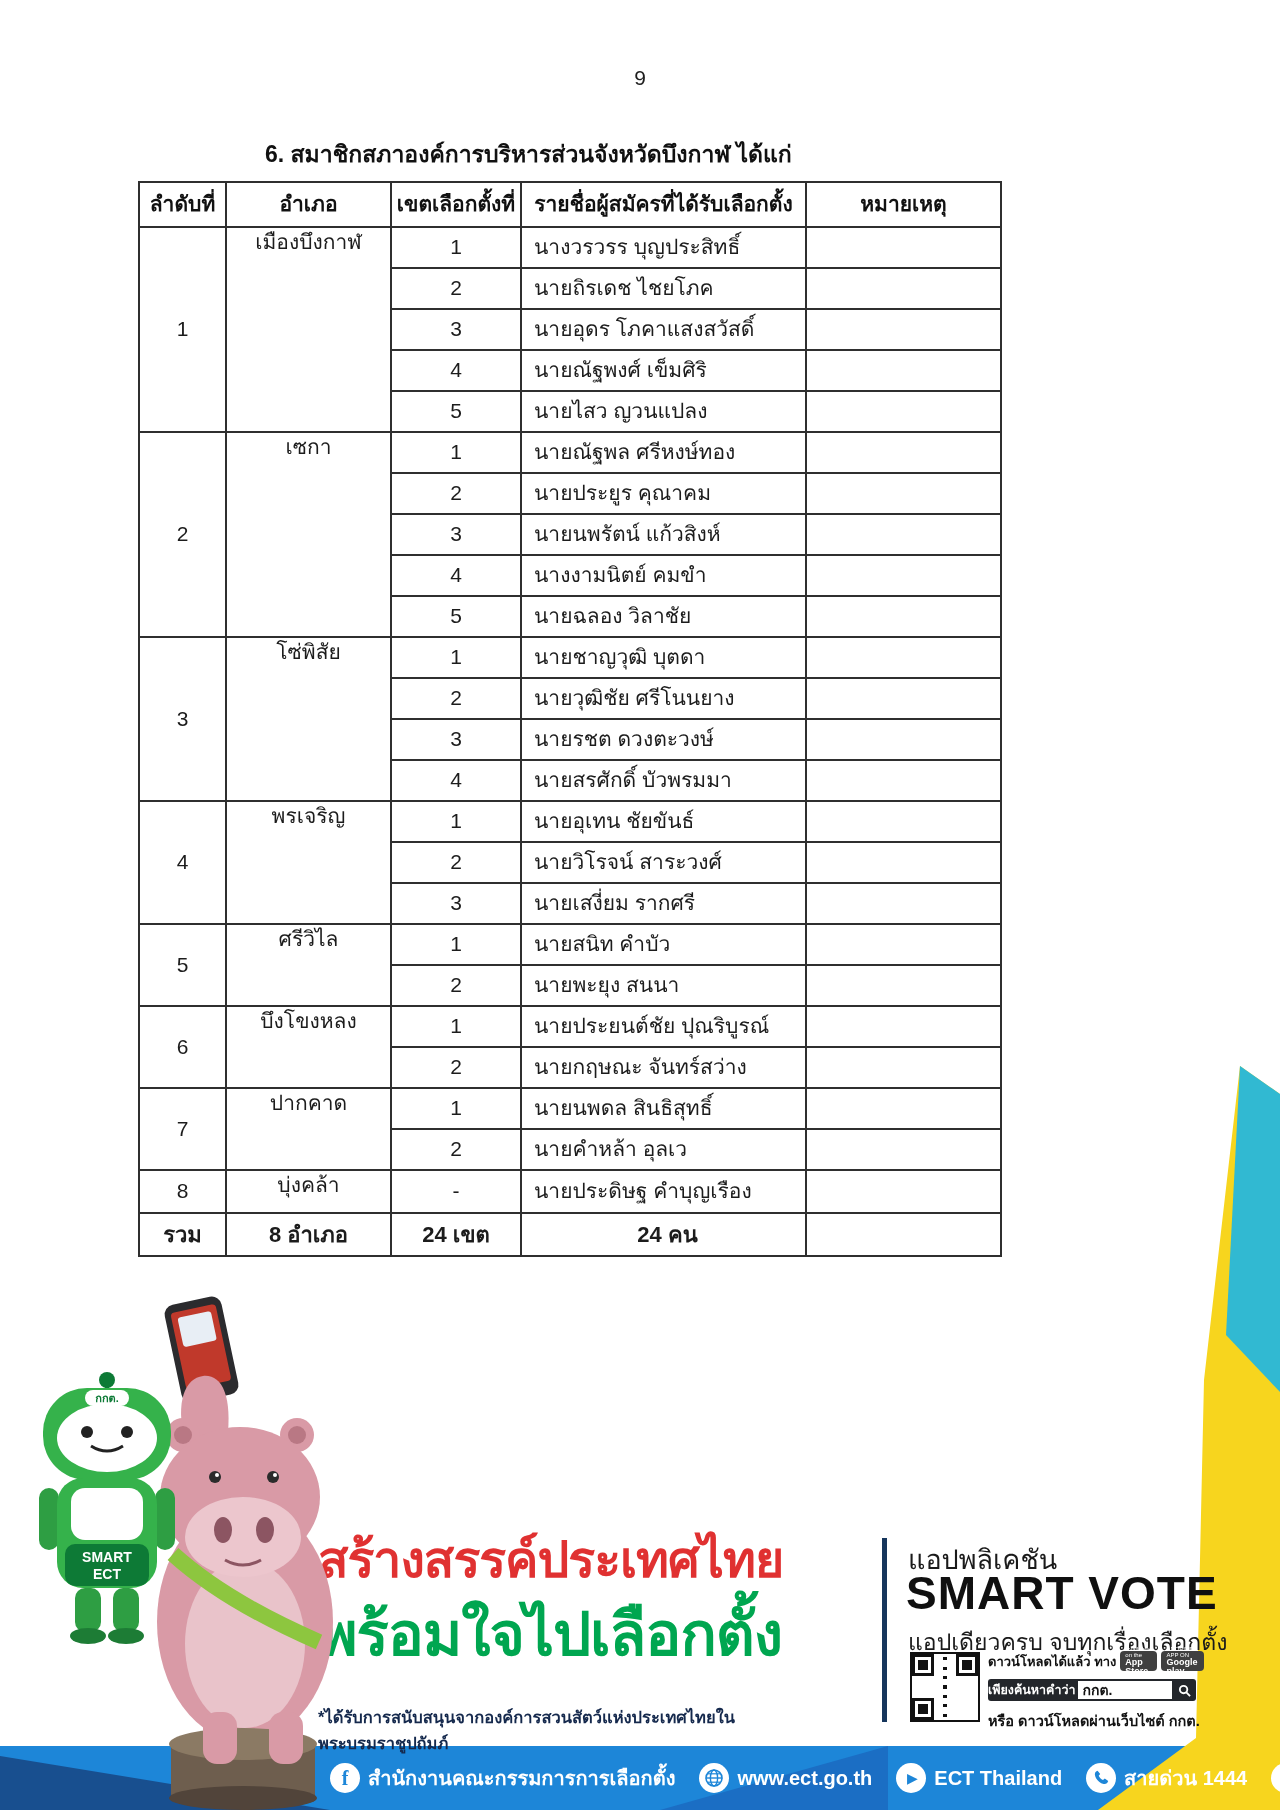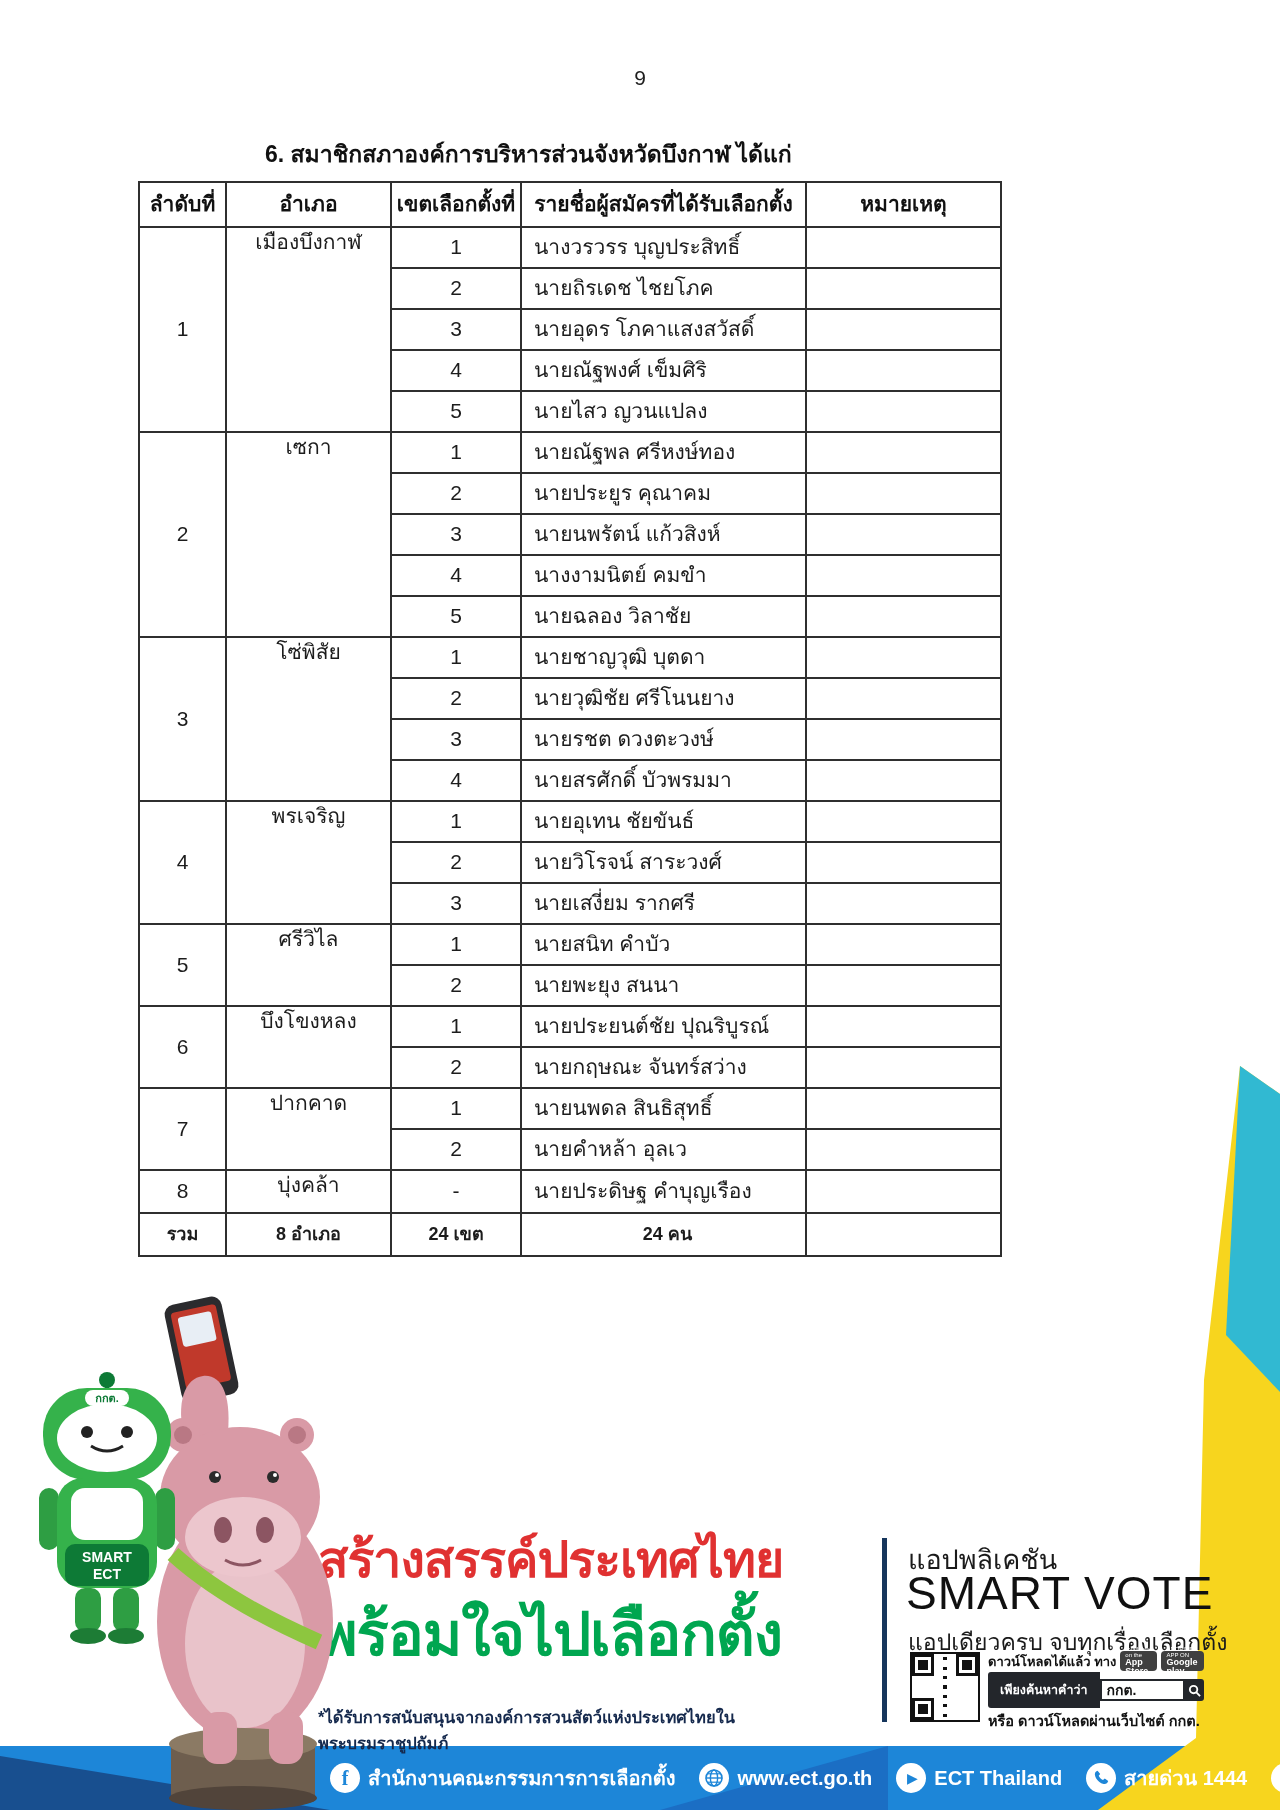--- a/index.html
+++ b/index.html
@@ -14,48 +14,48 @@
   
   .tbl-wrap{position:absolute;top:181px;left:138px;}
   table{border-collapse:collapse;table-layout:fixed;width:862px;background:#fff;}
   col.c1{width:87px}col.c2{width:165px}col.c3{width:130px}col.c4{width:285px}col.c5{width:195px}
   th,td{border:2px solid #2f2f2f;padding:0 4px;line-height:1.15;vertical-align:middle;}
   th{height:43px;font-size:21px;font-weight:bold;text-align:center;color:#111;}
   td{height:39px;font-size:21px;color:#1c1c1c;}
   td.c-no,td.c-zone{text-align:center;}
   td.c-district{text-align:center;vertical-align:top;padding-top:2px;}
   td.c-name{text-align:left;padding-left:12px;}
-  tr.total-row td{font-weight:bold;text-align:center;font-size:18px;height:41px;}
+  tr.total-row td{font-weight:bold;text-align:center;font-size:22px;height:41px;}
   
   .footer-bar{position:absolute;left:0;top:1746px;width:1280px;height:64px;background:#1d86d8;z-index:1;}
   svg.decor{position:absolute;left:0;top:0;width:1280px;height:1810px;z-index:2;pointer-events:none;}
   .mascots{position:absolute;left:35px;top:1292px;width:310px;height:520px;z-index:3;}
   .headline1{position:absolute;left:318px;top:1520px;width:470px;font-size:50px;font-weight:800;
     color:#e03131;z-index:2;letter-spacing:-1px;}
   .headline2{position:absolute;left:318px;top:1586px;width:480px;font-size:60px;font-weight:800;
     color:#00a650;z-index:2;letter-spacing:-1px;}
   .banner-note{position:absolute;left:318px;top:1704px;width:470px;font-size:16.5px;font-weight:bold;
     color:#15294d;z-index:2;}
   .divider{position:absolute;left:882px;top:1538px;width:5px;height:184px;background:#16365c;z-index:2;}
   .app-label{position:absolute;left:908px;top:1538px;font-size:27px;color:#1a1a1a;z-index:2;}
-  .app-name{position:absolute;left:906px;top:1566px;font-size:46px;font-weight:400;color:#101010;
+  .app-name{position:absolute;left:906px;top:1566px;font-size:46px;font-weight:700;color:#101010;
     letter-spacing:1px;z-index:2;}
   .app-tagline{position:absolute;left:908px;top:1624px;font-size:23px;color:#1a1a1a;z-index:2;}
   .qr{position:absolute;left:910px;top:1652px;width:66px;height:66px;background:#fff;
     border:2px solid #111;z-index:2;}
   .app-rows{position:absolute;left:988px;top:1650px;width:216px;z-index:2;}
   .row1{display:flex;align-items:center;gap:4px;height:22px;}
   .dl-text{font-size:13px;font-weight:bold;color:#111;white-space:nowrap;}
   .badge{background:#404040;color:#fff;border-radius:4px;height:18px;display:flex;flex-direction:column;
     justify-content:center;padding:1px 5px;line-height:1;}
   .badge .b1{font-size:6px;}
   .badge .b2{font-size:9px;font-weight:bold;}
   .row2{display:flex;align-items:center;margin-top:7px;height:22px;}
-  .search-label{background:#23262b;color:#fff;font-size:12.5px;font-weight:bold;height:36px;
-    display:flex;align-items:center;padding:0 12px;border-radius:3px 0 0 3px;white-space:nowrap;}
+  .search-label{background:#23262b;color:#fff;font-size:12.5px;font-weight:bold;height:22px;
+    display:flex;align-items:center;padding:0 0;border-radius:3px 0 0 3px;white-space:nowrap;}
   .search-box{background:#fff;border:2px solid #23262b;height:18px;width:84px;display:flex;
     align-items:center;padding:0 5px;font-size:14px;font-weight:bold;color:#111;}
   .search-btn{background:#23262b;width:22px;height:22px;display:flex;align-items:center;
     justify-content:center;border-radius:0 3px 3px 0;}
   .row3{margin-top:8px;font-size:14.5px;font-weight:bold;color:#111;white-space:nowrap;}
   .footer-items{position:absolute;left:330px;top:1746px;height:64px;display:flex;align-items:center;
     gap:24px;z-index:4;}
   .f-item{display:flex;align-items:center;gap:8px;white-space:nowrap;}
   .f-ic{width:30px;height:30px;border-radius:50%;background:#ffffff;color:#1d86d8;display:flex;
     align-items:center;justify-content:center;font-weight:bold;font-size:18px;flex:0 0 auto;}

